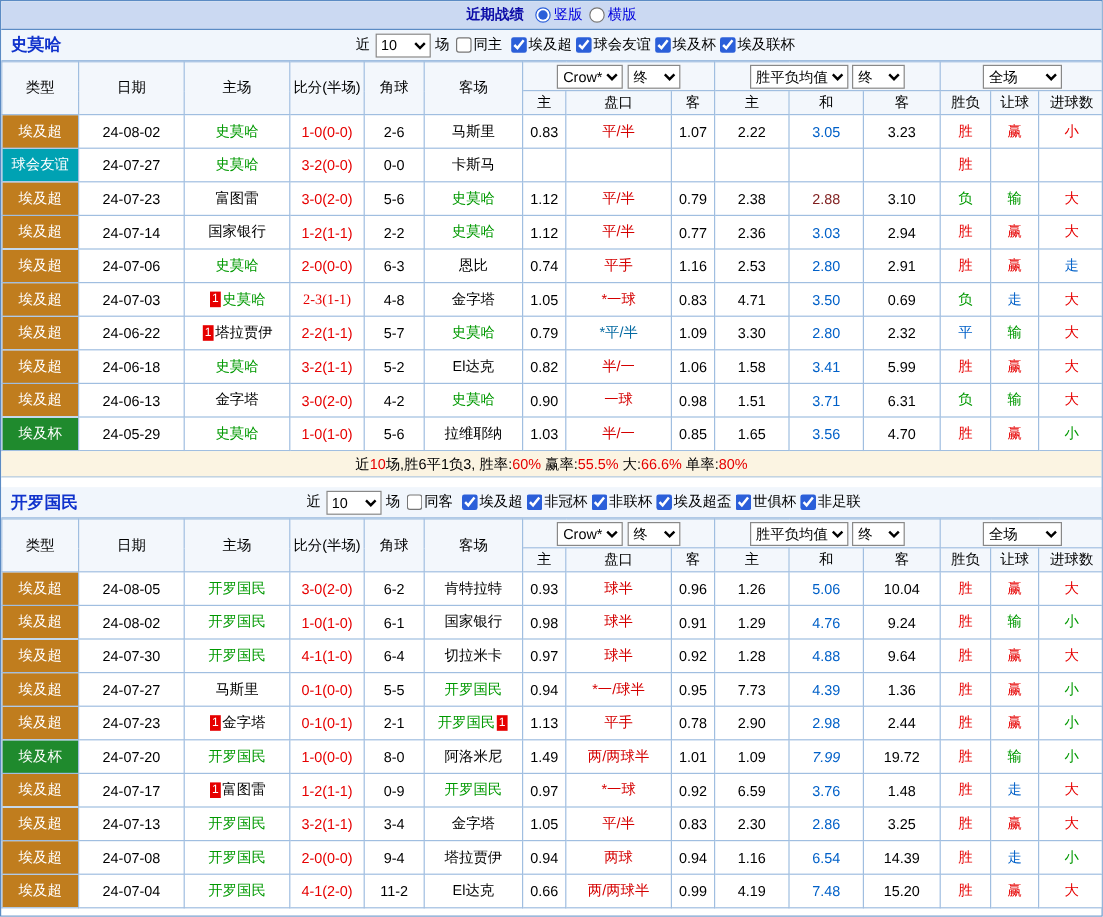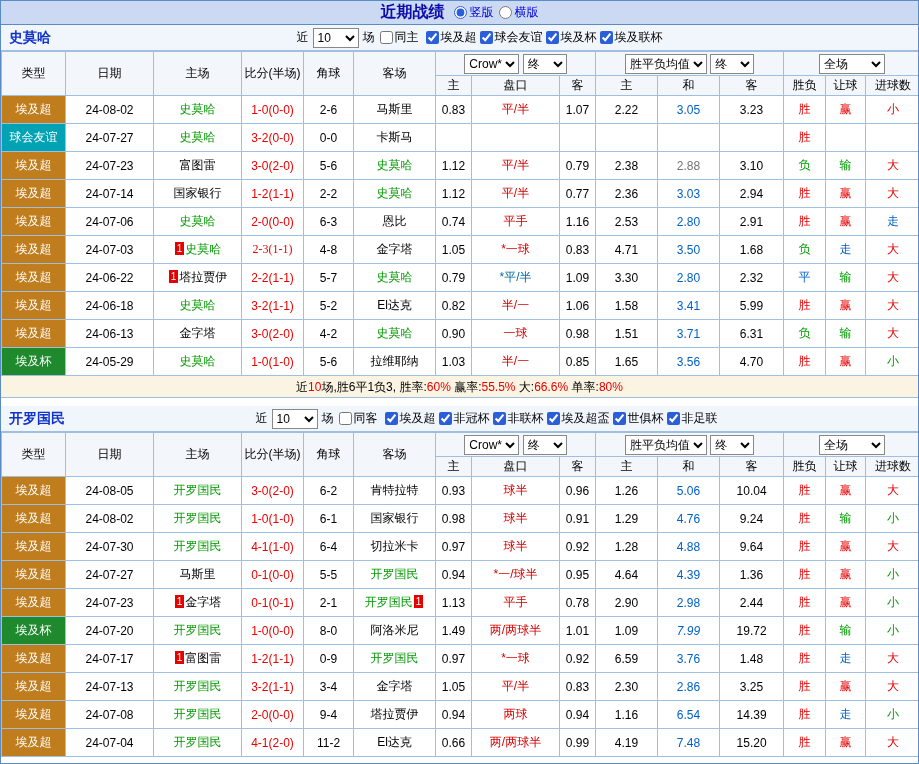--- a/index.html
+++ b/index.html
@@ -1,19 +1,19 @@
 <!DOCTYPE html>
 <html><head>
 <meta charset="utf-8">
 <style>
   * { box-sizing: border-box; }
   body { margin:0; font-family:"Liberation Sans","DejaVu Sans",sans-serif; font-size:12px; color:#000; background:#fff; }
   .page { width:919px; height:764px; border:1px solid #5B8BC4; overflow:hidden; background:#fff; }
   .top-bar { height:24px; background:#CBD9F2; border-bottom:1px solid #5B8BC4; display:flex; align-items:center; justify-content:center; gap:4px; }
-  .top-title { font-size:16px; font-weight:bold; color:#0D0DA8; margin-right:4px; }
+  .top-title { font-size:12px; font-weight:bold; color:#0D0DA8; margin-right:4px; }
   .radio-lab { display:inline-flex; align-items:center; gap:2px; cursor:pointer; }
   .radio-txt { color:#0000DD; }
   input[type=radio], input[type=checkbox] { accent-color:#2B5FD9; margin:0 1px; width:13px; height:13px; }
   .team-bar { height:26px; background:#F1F6FC; display:flex; align-items:center; padding:0 8px; border-bottom:1px solid #A0BEE0; }
   .team-name { font-size:14px; font-weight:bold; color:#1133CC; cursor:pointer; }
   .filters { flex:1; display:flex; align-items:center; justify-content:center; gap:4px; }
   .same-lab, .lg-lab { display:inline-flex; align-items:center; gap:1px; margin-right:2px; cursor:pointer; }
   select { font-size:12px; height:20px; padding:0; border:1px solid #888; background:#fff; }
   .sel-count { width:46px; }
   .sel-stage { width:44px; }
@@ -163,21 +163,21 @@
             <td style="background: rgb(192, 125, 30); color: rgb(255, 255, 255);">埃及超</td>
             <td>24-07-23</td>
             <td><span class="team-link" style="color: rgb(0, 0, 0);">富图雷</span></td>
             <td style="color: rgb(230, 0, 0);">3-0(2-0)</td>
             <td>5-6</td>
             <td><span class="team-link" style="color: rgb(0, 153, 0);">史莫哈</span></td>
             <td>1.12</td>
             <td style="color: rgb(212, 0, 0);">平/半</td>
             <td>0.79</td>
             <td>2.38</td>
-            <td style="color: #737373;">2.88</td>
+            <td style="color: #7f1d1d;">2.88</td>
             <td>3.10</td>
             <td style="color: rgb(0, 153, 0);">负</td>
             <td style="color: rgb(0, 153, 0);">输</td>
             <td style="color: rgb(230, 0, 0);">大</td>
           </tr>
           <tr>
             <td style="background: rgb(192, 125, 30); color: rgb(255, 255, 255);">埃及超</td>
             <td>24-07-14</td>
             <td><span class="team-link" style="color: rgb(0, 0, 0);">国家银行</span></td>
             <td style="color: rgb(230, 0, 0);">1-2(1-1)</td>
@@ -215,21 +215,21 @@
             <td>24-07-03</td>
             <td><span class="bdg">1</span><span class="team-link" style="color: rgb(0, 153, 0);">史莫哈</span></td>
             <td style="color: rgb(230, 0, 0); font-family: Liberation Serif, serif;">2-3(1-1)</td>
             <td>4-8</td>
             <td><span class="team-link" style="color: rgb(0, 0, 0);">金字塔</span></td>
             <td>1.05</td>
             <td style="color: rgb(212, 0, 0);">*一球</td>
             <td>0.83</td>
             <td>4.71</td>
             <td style="color: rgb(0, 96, 200);">3.50</td>
-            <td>1.68</td>
+            <td>0.69</td>
             <td style="color: rgb(0, 153, 0);">负</td>
             <td style="color: rgb(0, 96, 200);">走</td>
             <td style="color: rgb(230, 0, 0);">大</td>
           </tr>
           <tr>
             <td style="background: rgb(192, 125, 30); color: rgb(255, 255, 255);">埃及超</td>
             <td>24-06-22</td>
             <td><span class="bdg">1</span><span class="team-link" style="color: rgb(0, 0, 0);">塔拉贾伊</span></td>
             <td style="color: rgb(230, 0, 0);">2-2(1-1)</td>
             <td>5-7</td>
@@ -439,21 +439,21 @@
           <tr>
             <td style="background: rgb(192, 125, 30); color: rgb(255, 255, 255);">埃及超</td>
             <td>24-07-27</td>
             <td><span class="team-link" style="color: rgb(0, 0, 0);">马斯里</span></td>
             <td style="color: rgb(230, 0, 0);">0-1(0-0)</td>
             <td>5-5</td>
             <td><span class="team-link" style="color: rgb(0, 153, 0);">开罗国民</span></td>
             <td>0.94</td>
             <td style="color: rgb(212, 0, 0);">*一/球半</td>
             <td>0.95</td>
-            <td>4.64</td>
+            <td>7.73</td>
             <td style="color: rgb(0, 96, 200);">4.39</td>
             <td>1.36</td>
             <td style="color: rgb(230, 0, 0);">胜</td>
             <td style="color: rgb(230, 0, 0);">赢</td>
             <td style="color: rgb(0, 153, 0);">小</td>
           </tr>
           <tr>
             <td style="background: rgb(192, 125, 30); color: rgb(255, 255, 255);">埃及超</td>
             <td>24-07-23</td>
             <td><span class="bdg">1</span><span class="team-link" style="color: rgb(0, 0, 0);">金字塔</span></td>

